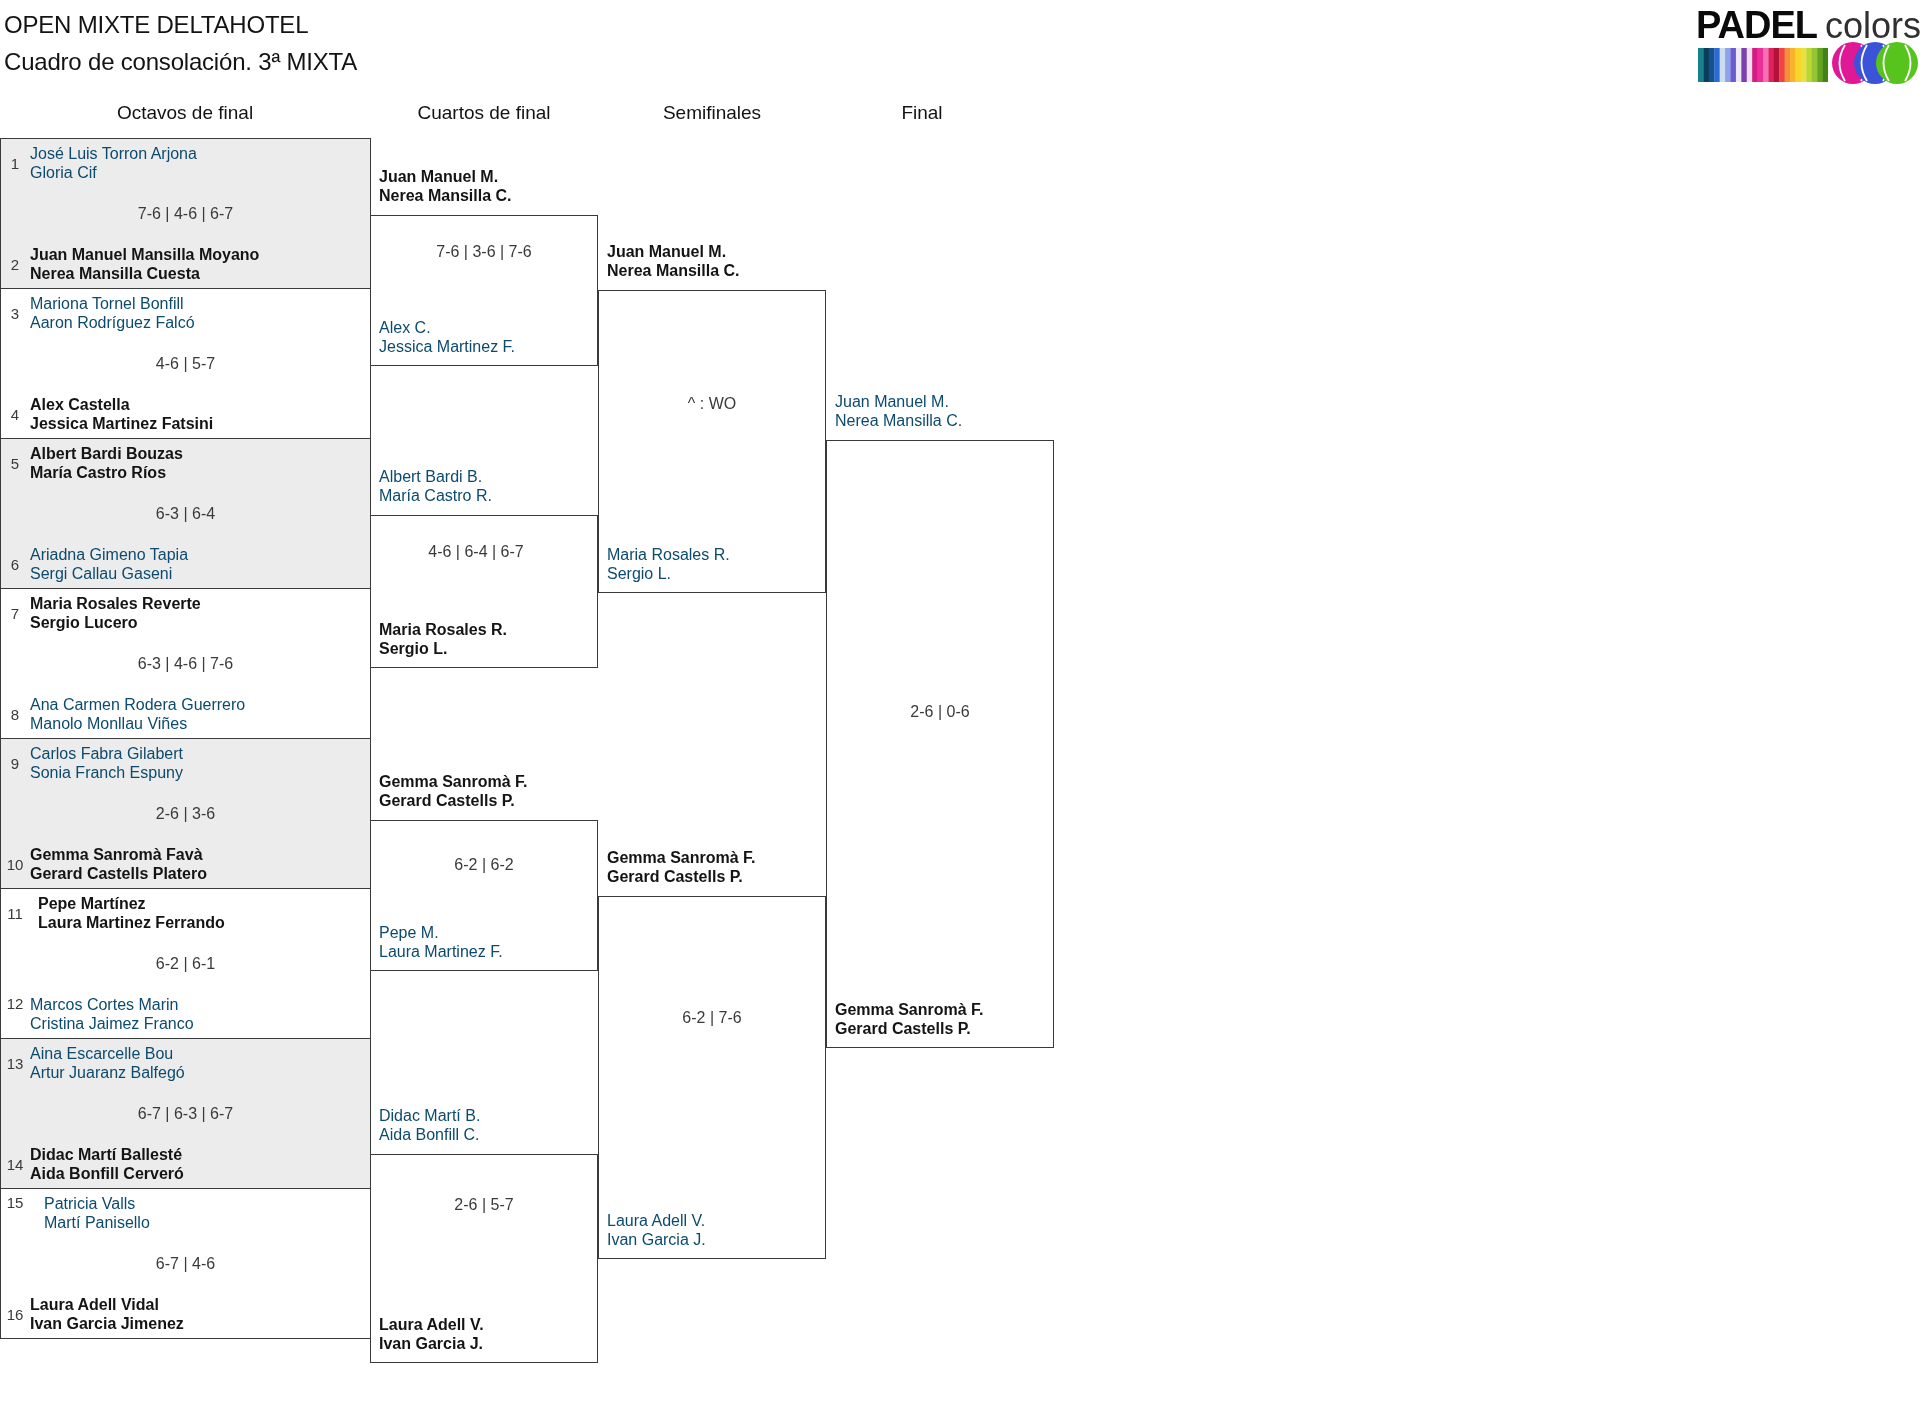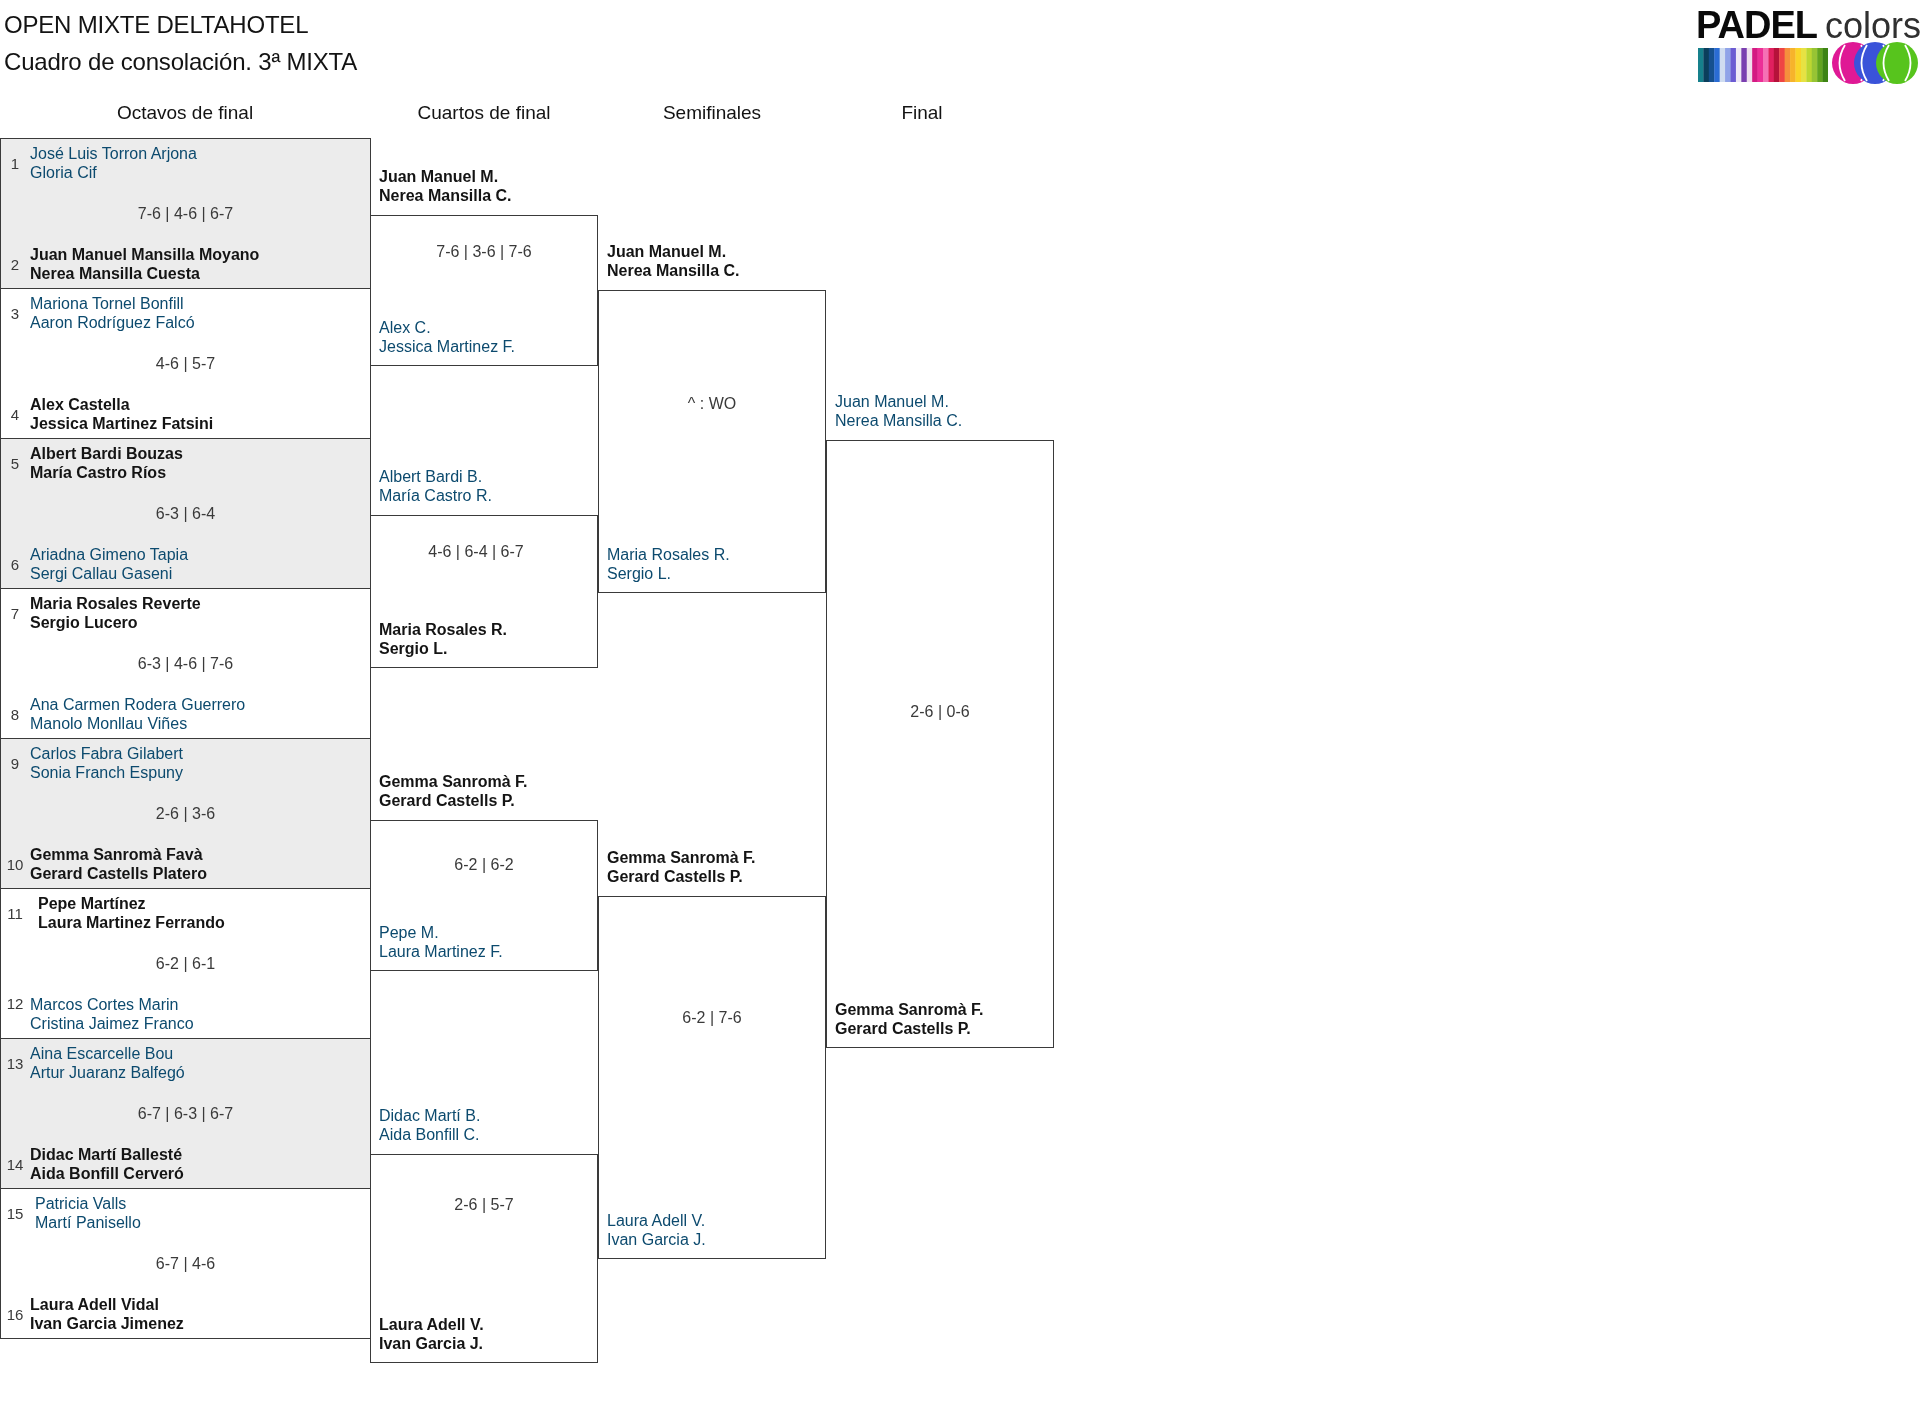--- a/index.html
+++ b/index.html
@@ -193,21 +193,21 @@
           <div style="position: absolute; left: 4px; display: flex; align-items: center; gap: 5px; bottom: 5px;">
             <div style="width: 20px; text-align: center; font-size: 15px; color: rgb(58, 58, 58); flex: 0 0 auto;">14</div>
             <div>
               <div class="team-line winner">Didac Martí Ballesté</div>
               <div class="team-line winner">Aida Bonfill Cerveró</div>
             </div>
           </div>
           <div class="score-text" style="position: absolute; left: 0px; right: 0px; top: 50%; transform: translateY(-50%); text-align: center;">6-7 | 6-3 | 6-7</div>
         </div>
         <div class="oct-cell" style="position: absolute; top: 1050px; left: 0px; width: 371px; height: 151px; box-sizing: border-box; border: 1px solid rgb(58, 58, 58); background: rgb(255, 255, 255);">
-          <div style="position: absolute; left: 4px; display: flex; align-items: center; gap: 10px; top: 5px;">
+          <div style="position: absolute; left: 4px; display: flex; gap: 19px; top: 5px;">
             <div style="width: 20px; text-align: center; font-size: 15px; color: rgb(58, 58, 58); flex: 0 0 auto;">15</div>
             <div>
               <div class="team-line loser">Patricia Valls</div>
               <div class="team-line loser">Martí Panisello</div>
             </div>
           </div>
           <div style="position: absolute; left: 4px; display: flex; align-items: center; gap: 5px; bottom: 5px;">
             <div style="width: 20px; text-align: center; font-size: 15px; color: rgb(58, 58, 58); flex: 0 0 auto;">16</div>
             <div>
               <div class="team-line winner">Laura Adell Vidal</div>

